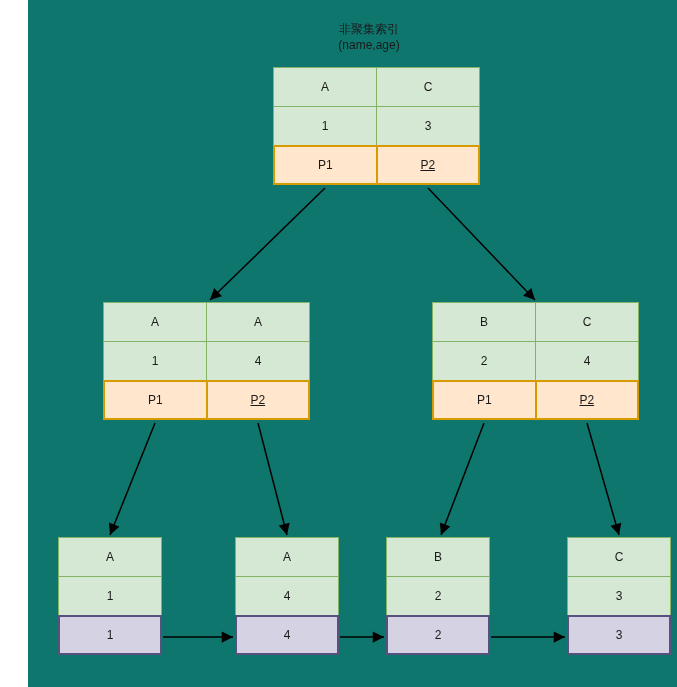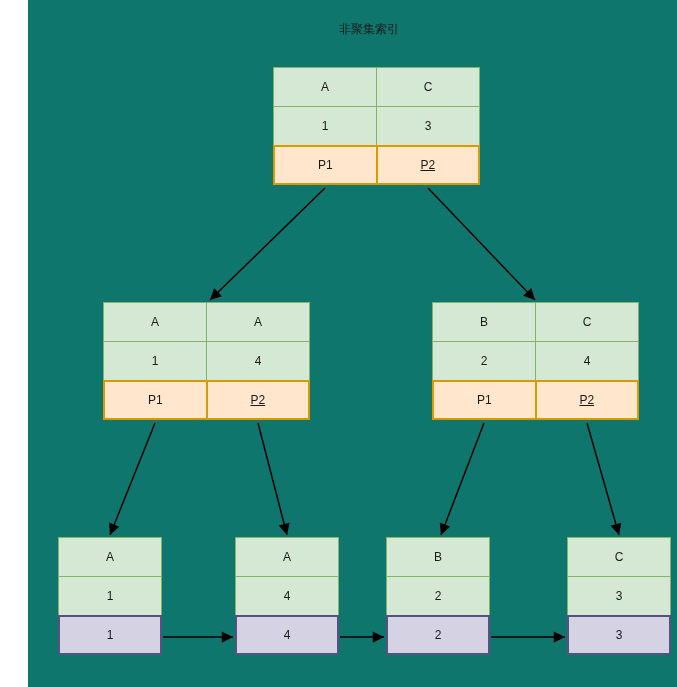--- a/index.html
+++ b/index.html
@@ -27,20 +27,21 @@
   #edges { position: absolute; left: 0; top: 0; width: 677px; height: 687px; pointer-events: none; }
   #edges line { stroke: var(--arrow, #000); stroke-width: 1.5; }
   #arrowhead path { fill: var(--arrow, #000); }
 </style>
 </head>
 <body>
 
 <div id="canvas">
   <div class="diagram-title">
     <div>非聚集索引</div>
+    <div>(name,age)</div>
   </div>
 
 <div class="node" style="left: 245px; top: 67px; width: 207px;">
       <div class="row green" style="height: 40px;">
         <div class="cell">A</div>
         <div class="cell">C</div>
       </div>
       <div class="row green" style="height: 40px;">
         <div class="cell">1</div>
         <div class="cell">3</div>

